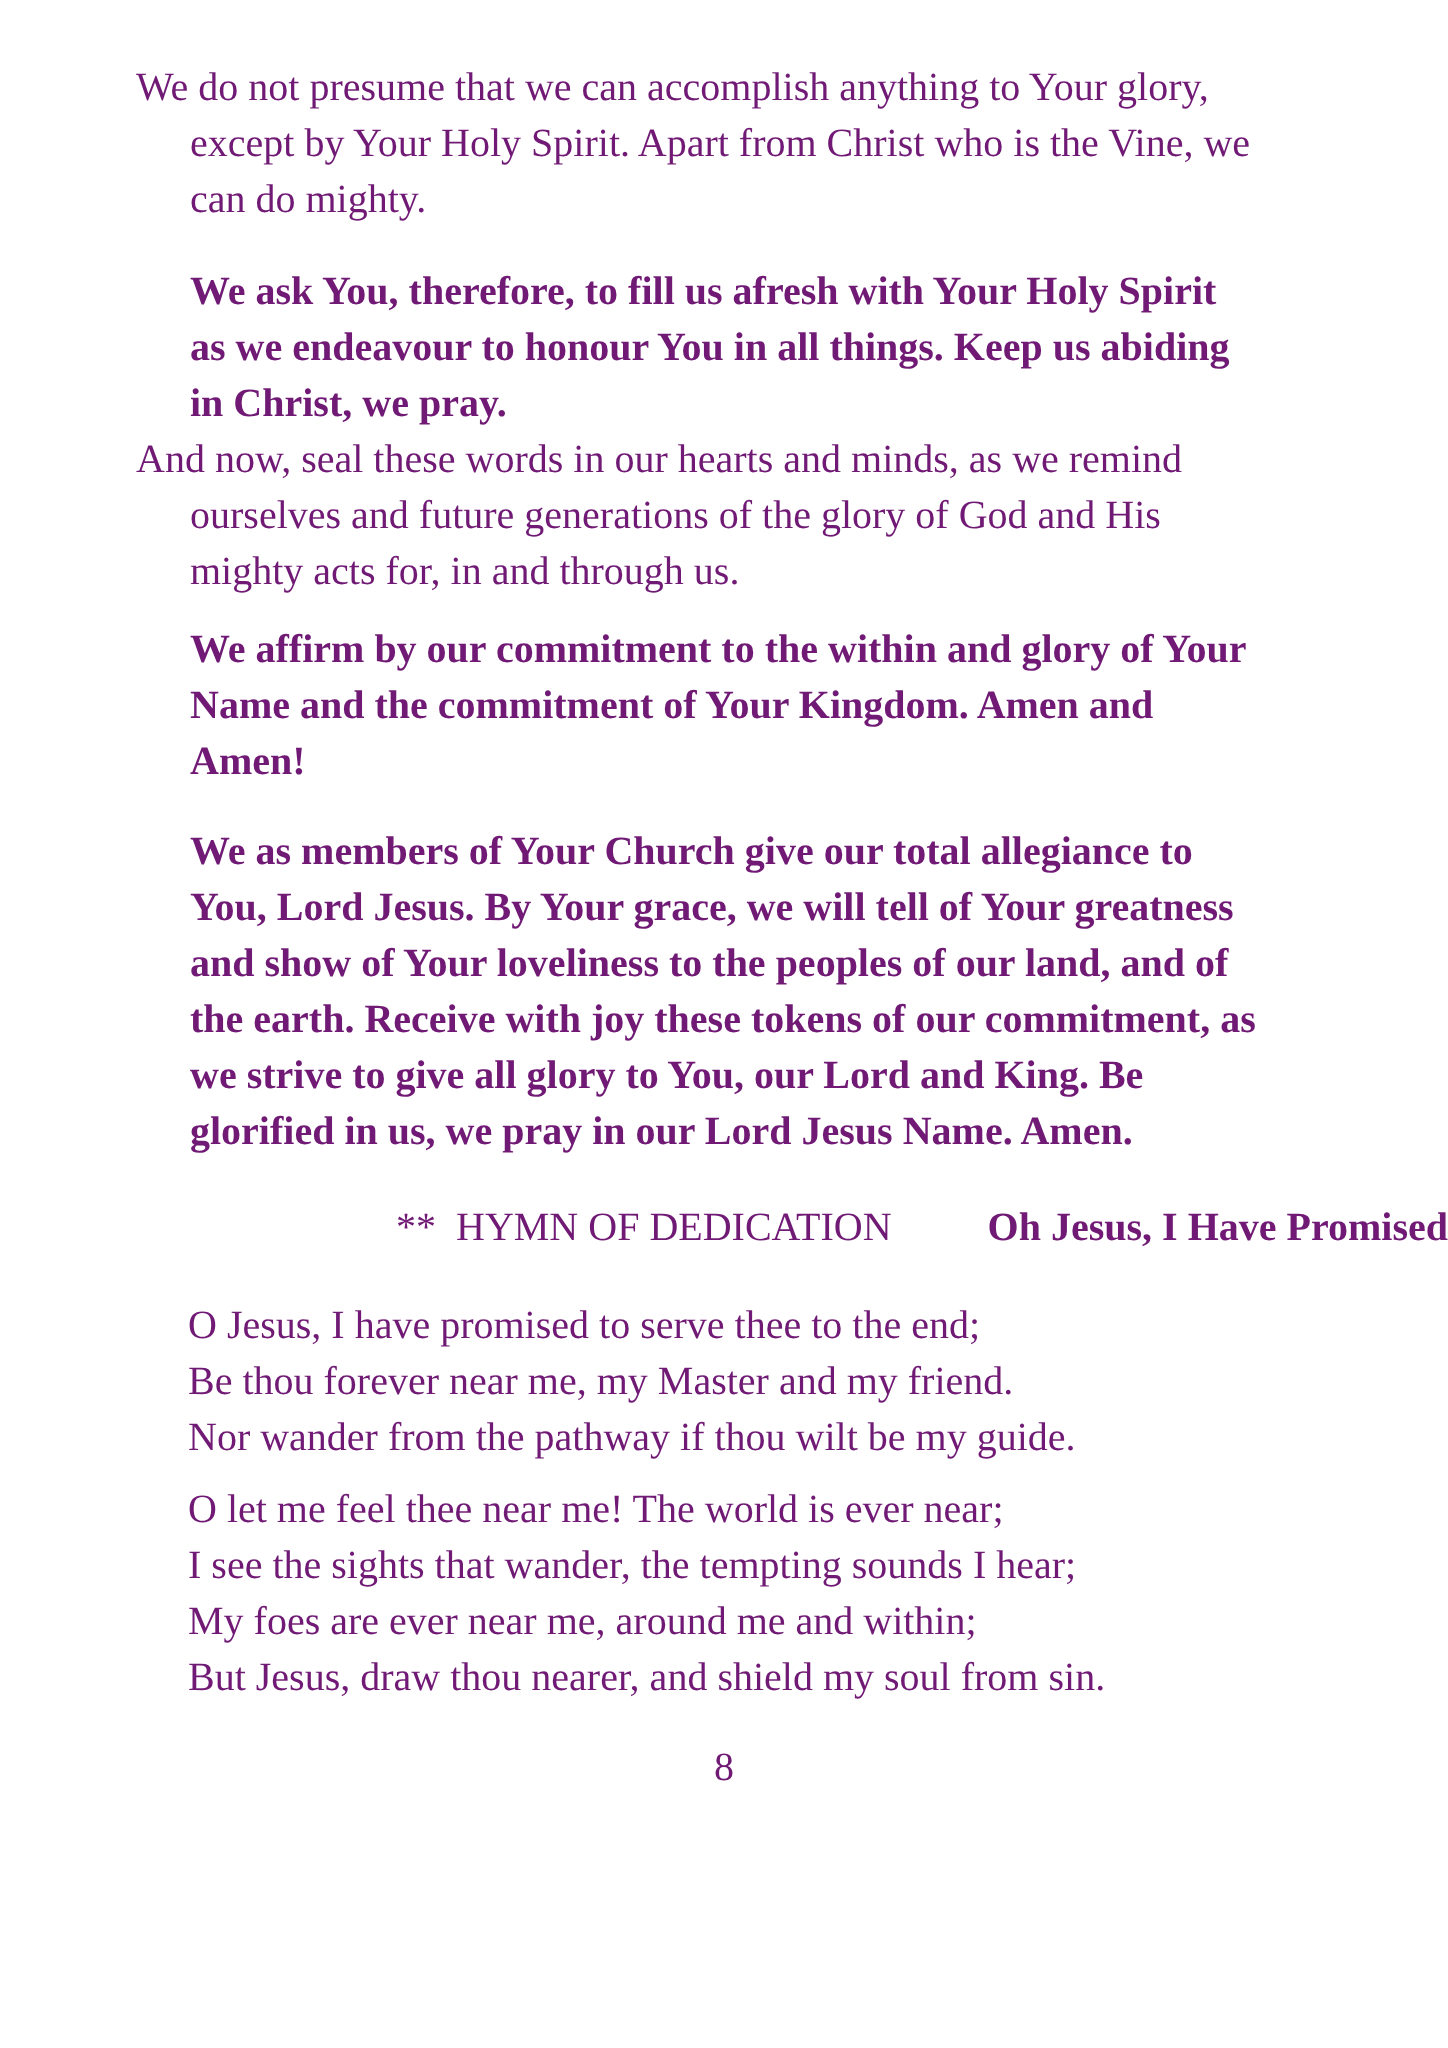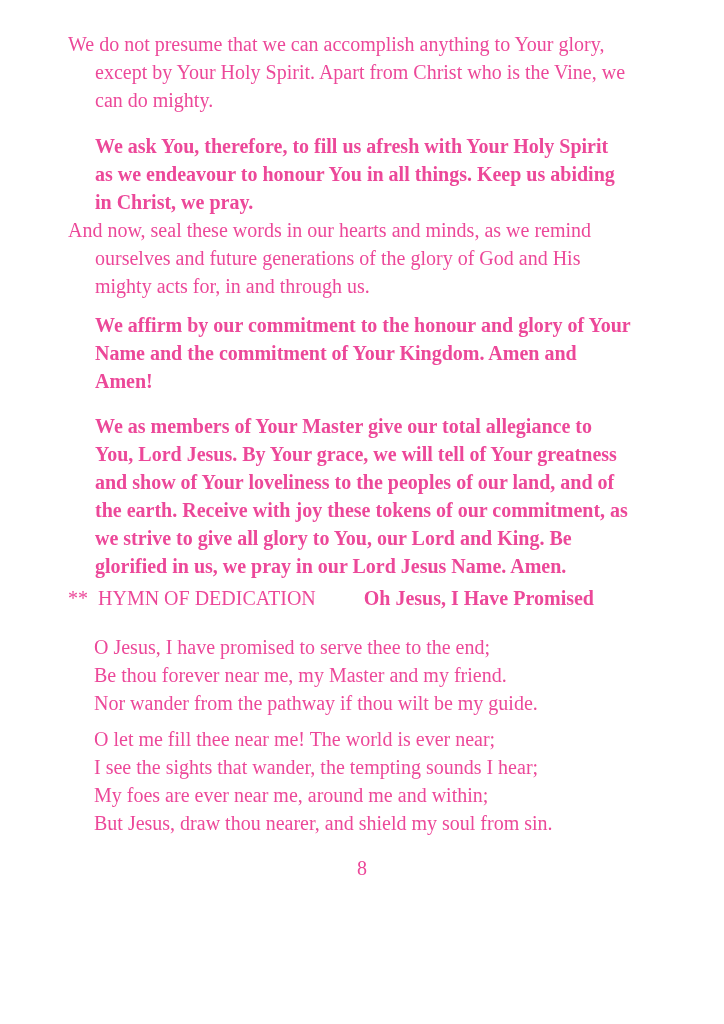--- a/index.html
+++ b/index.html
@@ -6,38 +6,38 @@
   .page {
     position: relative;
     width: 724px;
     height: 1024px;
     background: #ffffff;
     box-sizing: border-box;
     padding: 30px 0 0 68px;
     font-family: "Liberation Serif", "DejaVu Serif", serif;
     font-size: 20px;
     line-height: 28px;
-    color: #ec4899;
+    color: #701a75;
     overflow: hidden;
   }
   .para { margin: 0; }
   .line { white-space: nowrap; }
   
   .hang .line { margin-left: 27px; }
   .hang .line.first { margin-left: 0; }
   
   .response { font-weight: bold; margin-left: 27px; }
   
   .verse { margin-left: 26px; }
   
   .mt14 { margin-top: 18px; }
   .mt19 { }
   .mt11 { margin-top: 11px; }
   .mt17 { margin-top: 17px; }
-  .mt4  { margin-top: 4px; }
+  .mt4  { margin-top: 20px; text-align: right; }
   .mt21 { margin-top: 21px; }
   .mt8  { margin-top: 8px; }
   .heading { white-space: nowrap; }
   .heading .marker { margin-right: 10px; }
   .heading .title { font-weight: bold; margin-left: 48px; }
   .page-number {
     margin-left: -68px;   
     text-align: center;
     margin-top: 17px;
   }
@@ -59,47 +59,47 @@
     <div class="line">in Christ, we pray.</div>
   </div>
 
   <div class="para hang mt19">
     <div class="line first">And now, seal these words in our hearts and minds, as we remind</div>
     <div class="line">ourselves and future generations of the glory of God and His</div>
     <div class="line">mighty acts for, in and through us.</div>
   </div>
 
   <div class="para response mt11">
-    <div class="line">We affirm by our commitment to the honour and glory of Your</div>
+    <div class="line">We affirm by our commitment to the within and glory of Your</div>
     <div class="line">Name and the commitment of Your Kingdom. Amen and</div>
     <div class="line">Amen!</div>
   </div>
 
 
   <div class="para response mt17">
-    <div class="line">We as members of Your Master give our total allegiance to</div>
+    <div class="line">We as members of Your Church give our total allegiance to</div>
     <div class="line">You, Lord Jesus. By Your grace, we will tell of Your greatness</div>
     <div class="line">and show of Your loveliness to the peoples of our land, and of</div>
     <div class="line">the earth. Receive with joy these tokens of our commitment, as</div>
     <div class="line">we strive to give all glory to You, our Lord and King. Be</div>
     <div class="line">glorified in us, we pray in our Lord Jesus Name. Amen.</div>
   </div>
 
   <div class="heading mt4">
     <span class="marker">**</span><span class="label">HYMN OF DEDICATION</span><span class="title">Oh Jesus, I Have Promised</span>
   </div>
 
   <div class="para verse mt21">
     <div class="line">O Jesus, I have promised to serve thee to the end;</div>
     <div class="line">Be thou forever near me, my Master and my friend.</div>
     <div class="line">Nor wander from the pathway if thou wilt be my guide.</div>
   </div>
 
   <div class="para verse mt8">
-    <div class="line">O let me fill thee near me! The world is ever near;</div>
+    <div class="line">O let me feel thee near me! The world is ever near;</div>
     <div class="line">I see the sights that wander, the tempting sounds I hear;</div>
     <div class="line">My foes are ever near me, around me and within;</div>
     <div class="line">But Jesus, draw thou nearer, and shield my soul from sin.</div>
   </div>
 
   <div class="page-number">8</div>
 
 </div>
 
 </body></html>

